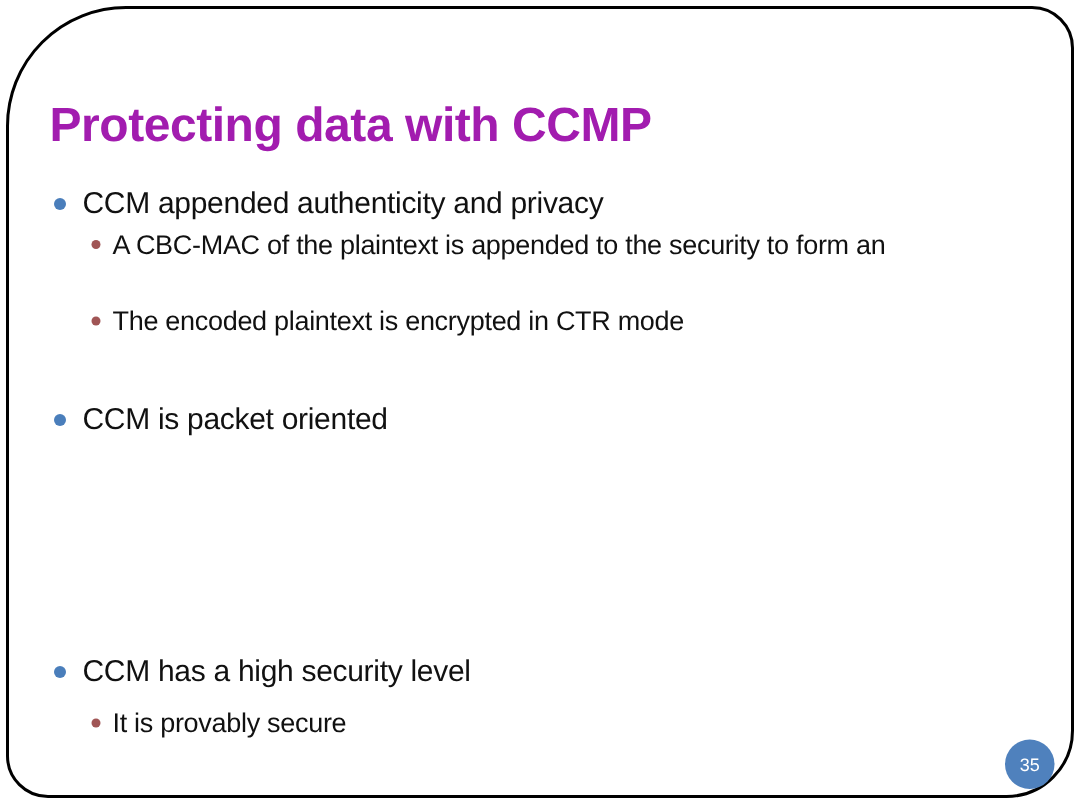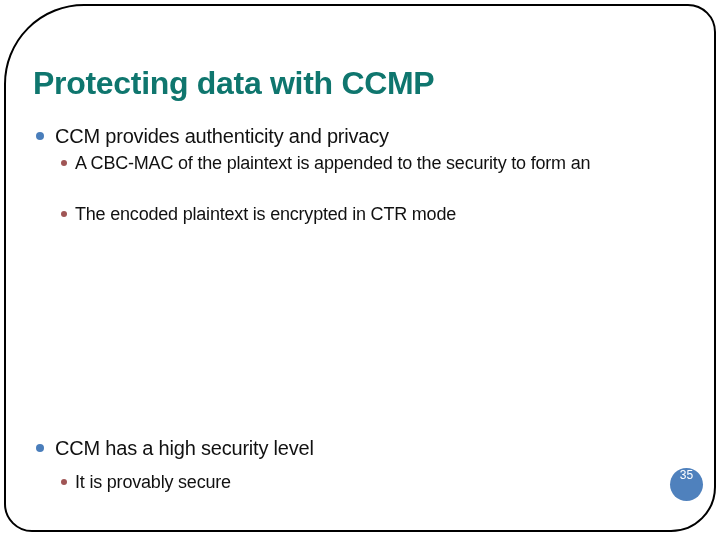--- a/index.html
+++ b/index.html
@@ -27,21 +27,21 @@
     border-radius: 80px 28px 45px 28px;
     background: #ffffff;
     box-sizing: border-box;
   }
   .title {
     position: absolute;
     left: 33px;
     top: 42px;
     font-size: 32px;
     line-height: 40px;
-    color: #0f766e;
+    color: #a21caf;
     letter-spacing: -0.3px;
     white-space: nowrap;
   }
   .bullet {
     position: absolute;
     color: #111111;
     letter-spacing: -0.2px;
   }
   .bullet .line { display: block; }
   .l1 {
@@ -70,55 +70,59 @@
   }
   .l2 > .dot {
     top: 9px;
     width: 6px;
     height: 6px;
     background: #A05555;
   }
   .page-badge {
     position: absolute;
     left: 670px;
-    top: 468px;
+    top: 493px;
     width: 33px;
     height: 33px;
     border-radius: 50%;
     background: #4F81BD;
     color: #ffffff;
     font-size: 12px;
     display: flex;
-    align-items: flex-start;
+    align-items: center;
     justify-content: center;
   }
 </style>
 </head>
 <body>
 
 <div class="stage">
   <div class="frame"></div>
 
   <h1 class="title">Protecting data with CCMP</h1>
 
   <div class="bullet l1" style="top:122px">
     <span class="dot"></span>
-    <span class="line">CCM provides authenticity and privacy</span>
+    <span class="line">CCM appended authenticity and privacy</span>
   </div>
 
   <div class="bullet l2" style="top:151px">
     <span class="dot"></span>
     <span class="line">A CBC-MAC of the plaintext is appended to the security to form an</span>
   </div>
 
   <div class="bullet l2" style="top:202px">
     <span class="dot"></span>
     <span class="line">The encoded plaintext is encrypted in CTR mode</span>
   </div>
 
+  <div class="bullet l1" style="top:266px">
+    <span class="dot"></span>
+    <span class="line">CCM is packet oriented</span>
+  </div>
 
 
   <div class="bullet l1" style="top:434px">
     <span class="dot"></span>
     <span class="line">CCM has a high security level</span>
   </div>
 
   <div class="bullet l2" style="top:470px">
     <span class="dot"></span>
     <span class="line">It is provably secure</span>

